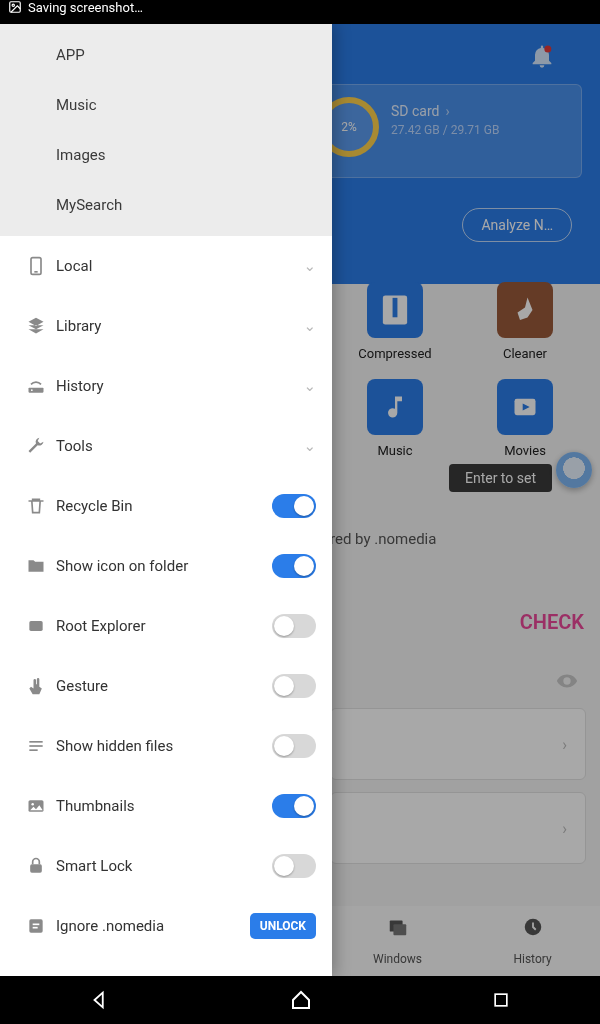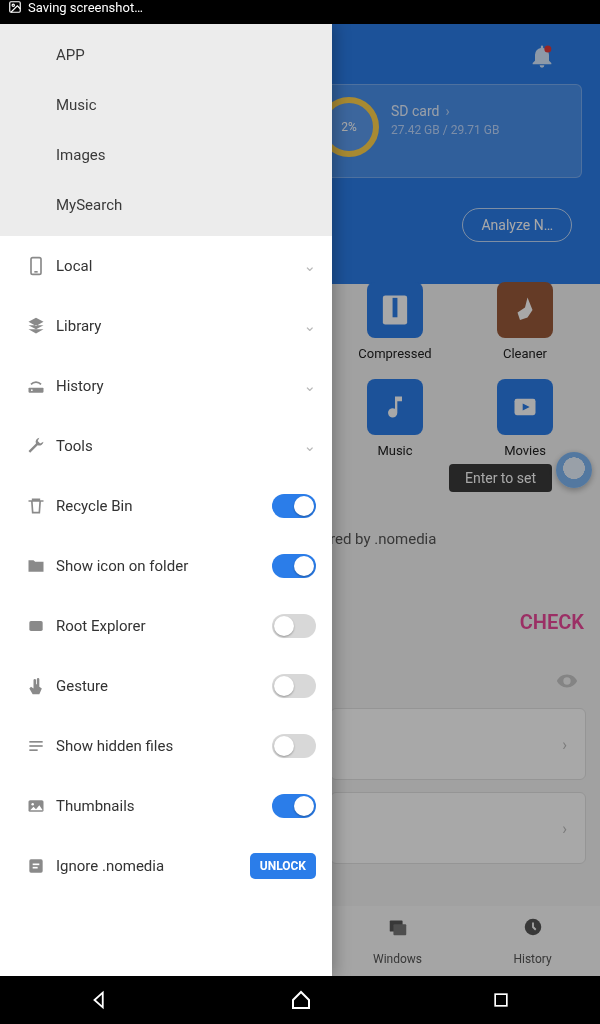--- a/index.html
+++ b/index.html
@@ -280,20 +280,32 @@
             </svg>
           </div>
       <div class="txt">Thumbnails</div>
       <div class="switch on">
             <div class="knob"></div>
           </div>
     </div>
     <div class="row">
       <div class="ico">
             <svg width="20" height="20" viewBox="0 0 24 24" fill="#8a8a8a">
+              <rect x="5" y="10" width="14" height="10" rx="2"></rect>
+              <path fill="none" stroke="#8a8a8a" stroke-width="2" d="M8 10V7a4 4 0 1 1 8 0v3"></path>
+            </svg>
+          </div>
+      <div class="txt">Smart Lock</div>
+      <div class="switch">
+            <div class="knob"></div>
+          </div>
+    </div>
+    <div class="row">
+      <div class="ico">
+            <svg width="20" height="20" viewBox="0 0 24 24" fill="#8a8a8a">
               <rect x="4" y="4" width="16" height="16" rx="2"></rect>
               <line x1="8" y1="10" x2="16" y2="10" stroke="#fff" stroke-width="2"></line>
               <line x1="8" y1="14" x2="14" y2="14" stroke="#fff" stroke-width="2"></line>
             </svg>
           </div>
       <div class="txt">Ignore .nomedia</div>
       <div class="unlock">UNLOCK</div>
     </div>
   </div>
 </div>

